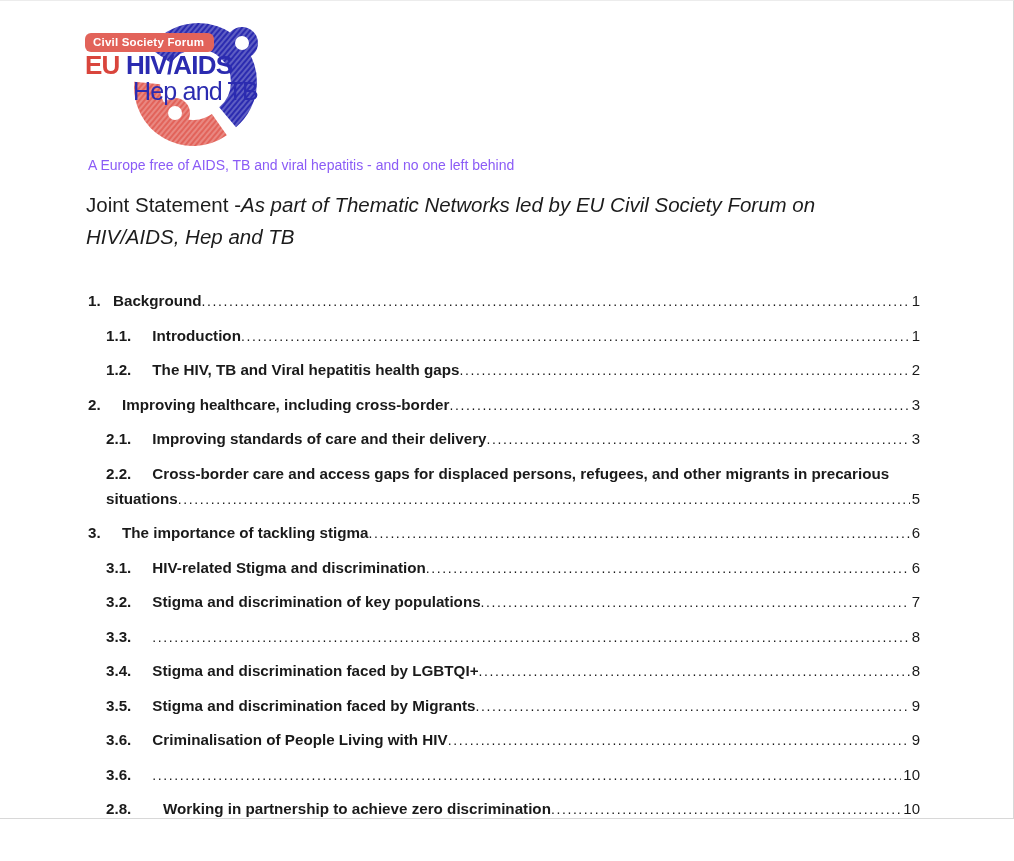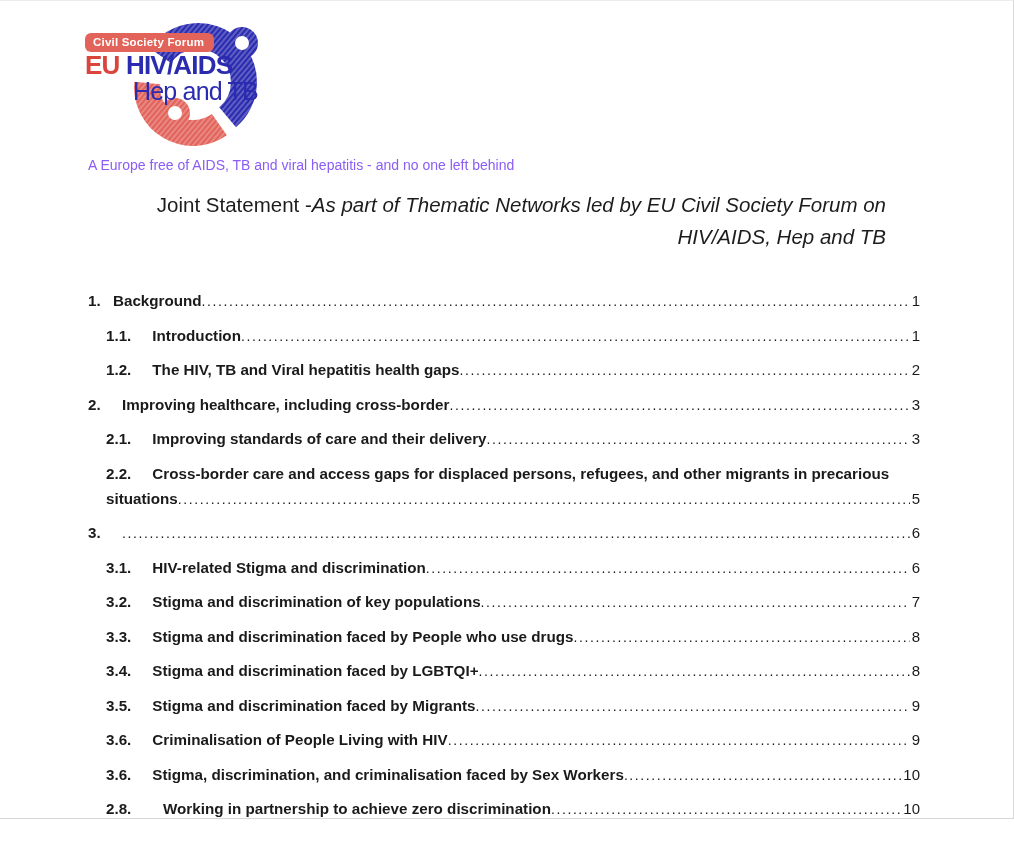--- a/index.html
+++ b/index.html
@@ -26,21 +26,21 @@
   .logo-line1 .hiv { color:var(--logo-blue,#2b2bb0); }
   .logo-line2 {
     position:absolute; left:48px; top:66px; font-size:25px; font-weight:normal;
     color:var(--logo-blue,#2b2bb0); letter-spacing:-0.8px; white-space:nowrap;
   }
 
   
   .tagline { position:absolute; left:88px; top:156px; font-size:14px; color:#8b5cf6; }
   .doc-title {
     position:absolute; left:86px; top:188px; width:800px; margin:0;
-    font-size:20.5px; line-height:31.5px; font-weight:400; color:#1c1c1c;text-align:right;
+    font-size:20.5px; line-height:31.5px; font-weight:400; color:#1c1c1c;
   }
   .doc-title em { font-style:italic; }
 
   
   .toc { position:absolute; left:88px; top:287px; width:832px; }
   .toc-row { margin-bottom:8.5px; font-size:15.2px; font-weight:700; line-height:25px; }
   .toc-line1 { white-space:nowrap; }
   .toc-line2 { display:flex; align-items:baseline; }
   .toc-line2 .lbl { flex:0 0 auto; white-space:nowrap; }
   .num { display:inline-block; }
@@ -141,20 +141,21 @@
       <div class="toc-line toc-line2">
           <span class="lbl">situations</span>
           <span class="dots"></span>
           <span class="pg">5</span>
         </div>
     </div>
       <div class="toc-row lvl1 tab-wide">
 
       <div class="toc-line toc-line2">
           <span class="num">3.</span>
+          <span class="lbl">The importance of tackling stigma</span>
           <span class="dots"></span>
           <span class="pg">6</span>
         </div>
     </div>
       <div class="toc-row lvl2">
 
       <div class="toc-line toc-line2">
           <span class="num">3.1.</span>
           <span class="lbl">HIV-related Stigma and discrimination</span>
           <span class="dots"></span>
@@ -167,21 +168,20 @@
           <span class="num">3.2.</span>
           <span class="lbl">Stigma and discrimination of key populations</span>
           <span class="dots"></span>
           <span class="pg">7</span>
         </div>
     </div>
       <div class="toc-row lvl2">
 
       <div class="toc-line toc-line2">
           <span class="num">3.3.</span>
-          <span class="lbl">Stigma and discrimination faced by People who use drugs</span>
           <span class="dots"></span>
           <span class="pg">8</span>
         </div>
     </div>
       <div class="toc-row lvl2">
 
       <div class="toc-line toc-line2">
           <span class="num">3.4.</span>
           <span class="lbl">Stigma and discrimination faced by LGBTQI+</span>
           <span class="dots"></span>
@@ -203,21 +203,20 @@
           <span class="num">3.6.</span>
           <span class="lbl">Criminalisation of People Living with HIV</span>
           <span class="dots"></span>
           <span class="pg">9</span>
         </div>
     </div>
       <div class="toc-row lvl2">
 
       <div class="toc-line toc-line2">
           <span class="num">3.6.</span>
-          <span class="lbl">Stigma, discrimination, and criminalisation faced by Sex Workers</span>
           <span class="dots"></span>
           <span class="pg">10</span>
         </div>
     </div>
       <div class="toc-row lvl2 tab-xwide">
 
       <div class="toc-line toc-line2">
           <span class="num">2.8.</span>
           <span class="lbl">Working in partnership to achieve zero discrimination</span>
           <span class="dots"></span>

